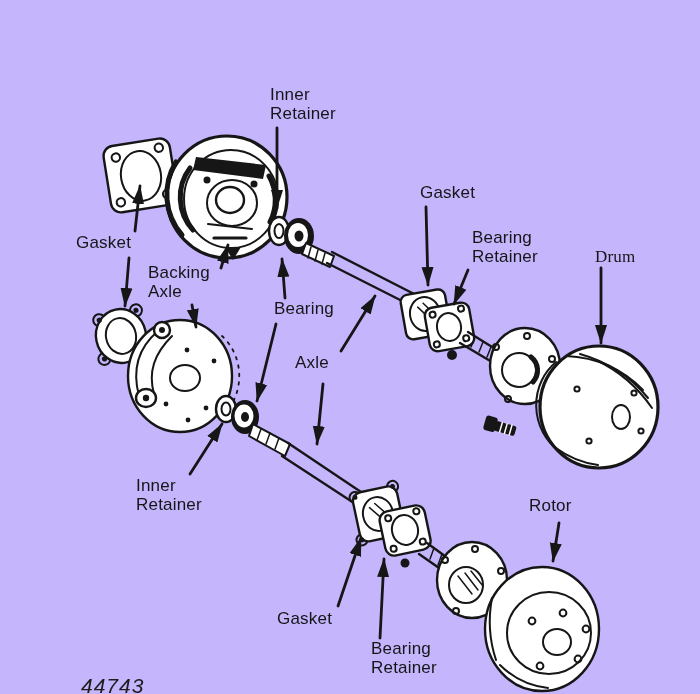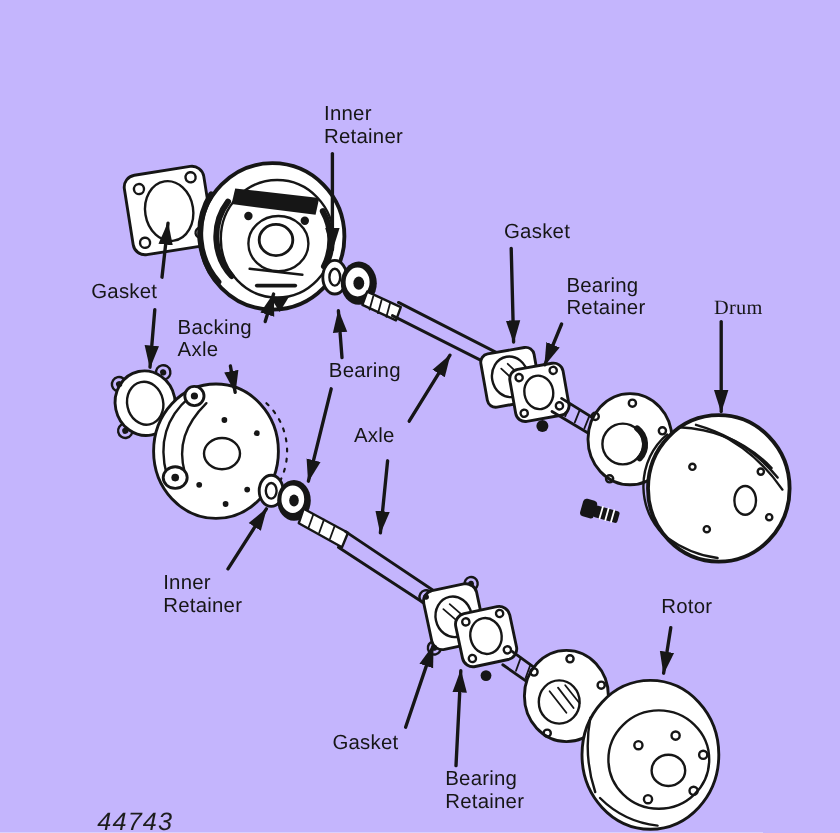--- a/index.html
+++ b/index.html
@@ -38,21 +38,21 @@
   .p-gul { left:76px;  top:234px; }
   .p-bkp { left:148px; top:264px; }
   .p-brg { left:274px; top:300px; }
   .p-axl { left:295px; top:354px; }
   .p-gur { left:420px; top:184px; }
   .p-bru { left:472px; top:229px; }
   .p-drm { left:595px; top:248px;font-family:Liberation Serif, serif; }
   .p-irl { left:136px; top:477px; }
   .p-gsl { left:277px; top:610px; }
   .p-brl { left:371px; top:640px; }
-  .p-rot { left:551px; top:497px; }
+  .p-rot { left:529px; top:497px; }
 </style>
 </head>
 <body>
 
 <div class="canvas">
 
   <svg class="art" width="700" height="694" viewBox="0 0 700 694">
     <defs>
       <marker id="ah" markerUnits="userSpaceOnUse" markerWidth="22" markerHeight="16" refX="18" refY="7" orient="auto">
         <path class="k" d="M0,1 L19,7 L0,13 Z"></path>

